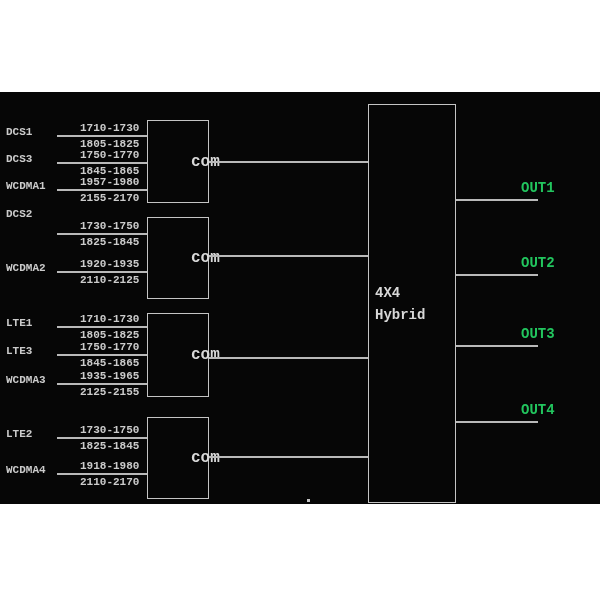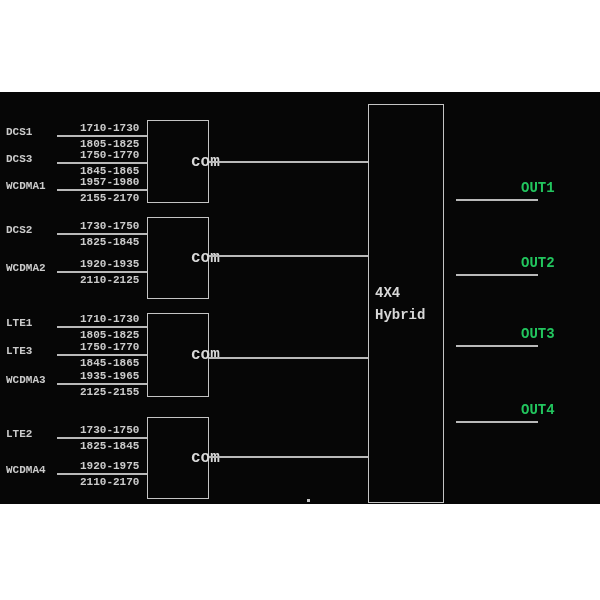--- a/index.html
+++ b/index.html
@@ -28,21 +28,21 @@
     font-weight:bold; color:#22c55e; white-space:nowrap;
   }
   .combox {
     position:absolute; left:147px; width:62px; box-sizing:border-box;
     border:1.5px solid #c4c4c4; display:flex; align-items:center;
   }
   .comtext {
     padding-left:5px; font-size:16px; line-height:18px; font-weight:bold; color:#d8d8d8;margin-left:38px;
   }
   .bigbox {
-    position:absolute; left:368px; top:12px; width:76px; height:399px;
+    position:absolute; left:368px; top:12px; width:88px; height:399px;
     box-sizing:border-box; border:1.5px solid #c4c4c4;
     display:flex; flex-direction:column; justify-content:center;
   }
   .bigline {
     padding-left:6px; font-size:14px; line-height:22px; font-weight:bold; color:#d8d8d8;
     white-space:nowrap;
   }
   .dot { position:absolute; left:307px; top:407px; width:3px; height:3px; background:#c4c4c4; }
 </style>
 </head>
@@ -64,21 +64,21 @@
     <span class="lbl" style="top:88px">WCDMA1</span>
     <span class="fq" style="top:84px">1957-1980</span>
     <div class="hl" style="top:97px"></div>
     <span class="fq" style="top:100px">2155-2170</span>
 
     <div class="combox" style="top:28px;height:83px">
       <span class="comtext">com</span>
     </div>
     <div class="cline" style="top:69px"></div>
 
-    <span class="lbl" style="top:132px">DCS2</span>
+    <span class="lbl" style="top:116px">DCS2</span>
     <span class="fq" style="top:128px">1730-1750</span>
     <div class="hl" style="top:141px"></div>
     <span class="fq" style="top:144px">1825-1845</span>
 
     <span class="lbl" style="top:170px">WCDMA2</span>
     <span class="fq" style="top:166px">1920-1935</span>
     <div class="hl" style="top:179px"></div>
     <span class="fq" style="top:182px">2110-2125</span>
 
     <div class="combox" style="top:125px;height:82px">
@@ -105,21 +105,21 @@
       <span class="comtext">com</span>
     </div>
     <div class="cline" style="top:265px"></div>
 
     <span class="lbl" style="top:336px">LTE2</span>
     <span class="fq" style="top:332px">1730-1750</span>
     <div class="hl" style="top:345px"></div>
     <span class="fq" style="top:348px">1825-1845</span>
 
     <span class="lbl" style="top:372px">WCDMA4</span>
-    <span class="fq" style="top:368px">1920-1975</span>
+    <span class="fq" style="top:368px">1918-1980</span>
     <div class="hl" style="top:381px"></div>
     <span class="fq" style="top:384px">2110-2170</span>
 
     <div class="combox" style="top:325px;height:82px">
       <span class="comtext">com</span>
     </div>
     <div class="cline" style="top:364px"></div>
 
     <div class="bigbox">
       <span class="bigline">4X4</span>

